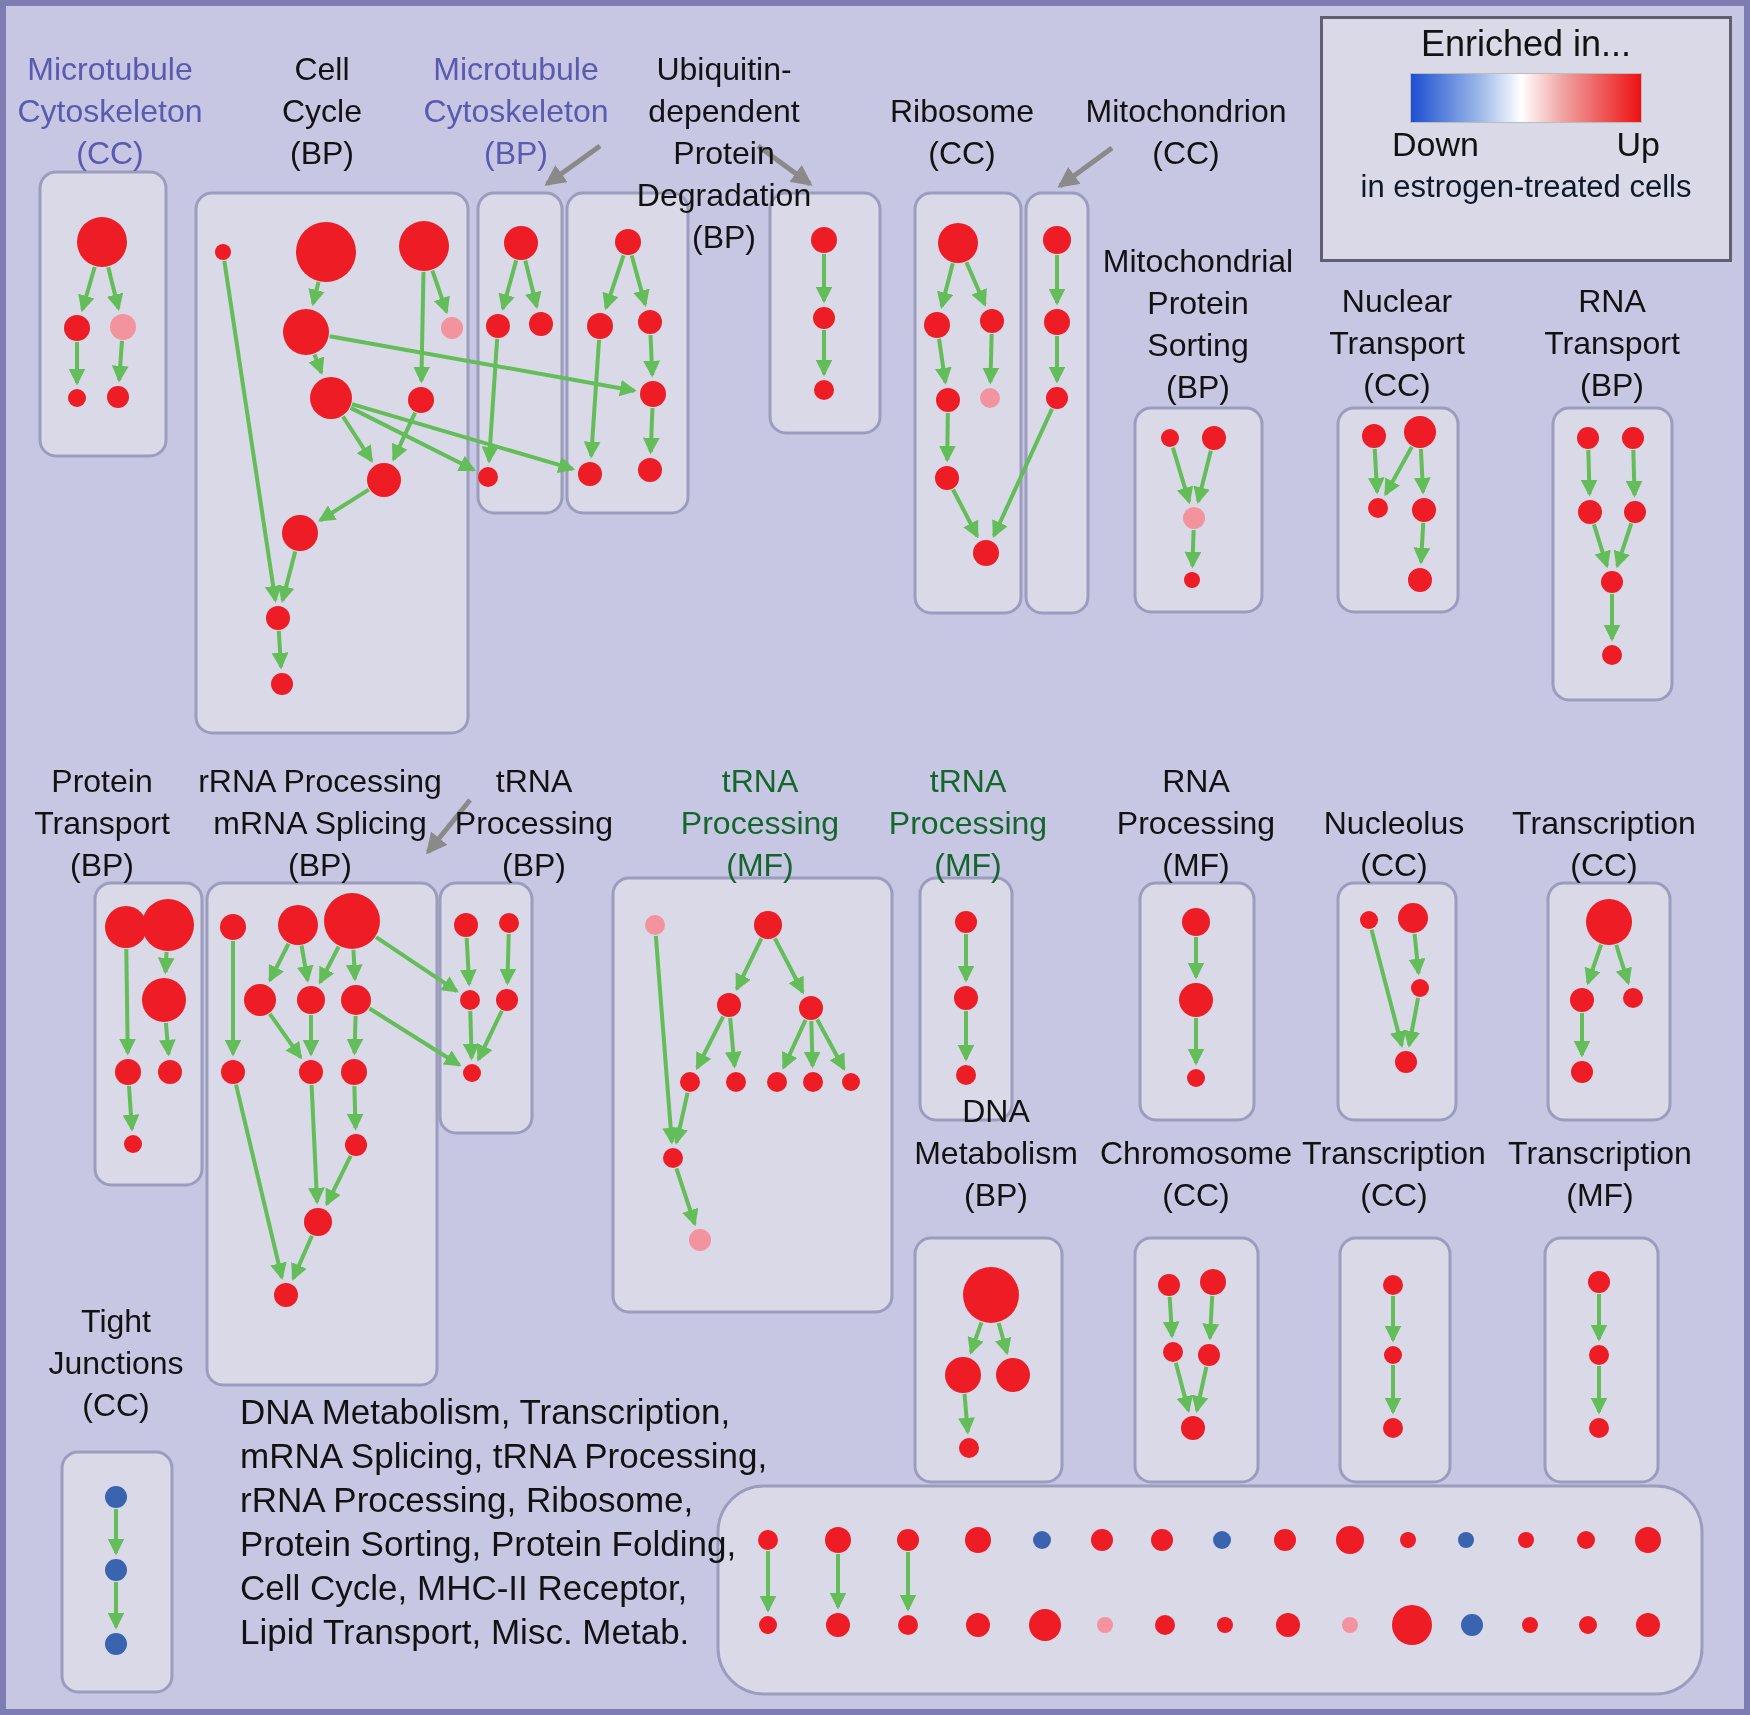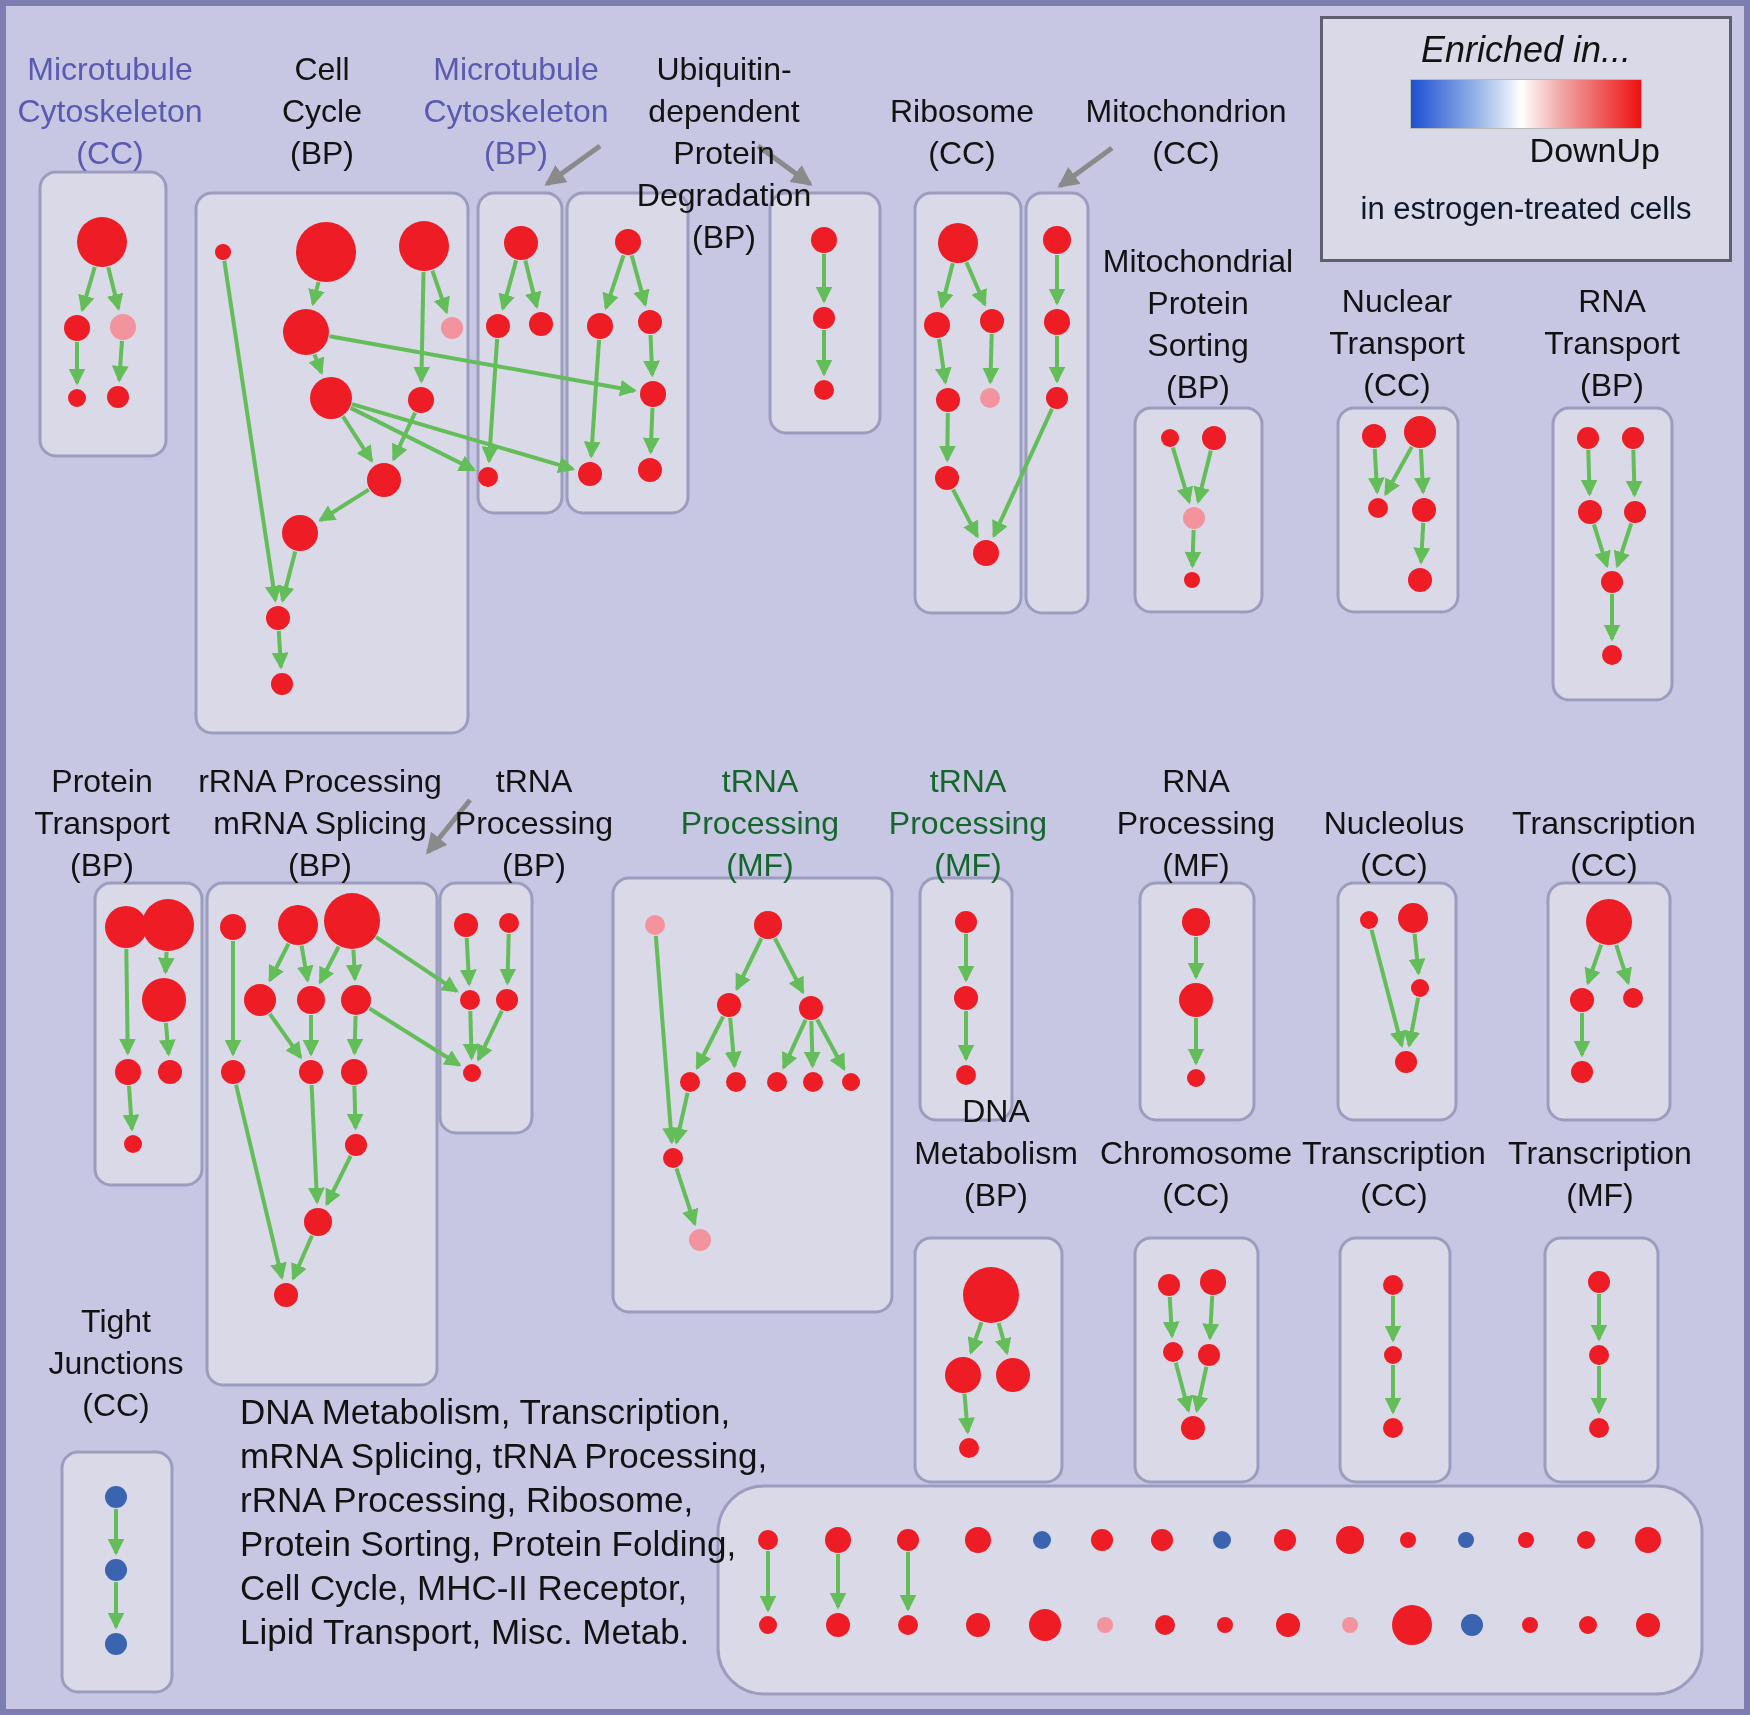--- a/index.html
+++ b/index.html
@@ -1,22 +1,22 @@
 <!DOCTYPE html>
 <html><head>
 <meta charset="utf-8">
 <style>
   html,body{margin:0;padding:0;background:#b9b9d6;}
   #figure{position:relative;overflow:hidden;font-family:"Liberation Sans",sans-serif;}
   #diagram{position:absolute;left:0;top:0;}
   #legend{position:absolute;left:1320px;top:16px;width:412px;height:246px;
           border:3px solid #5f5f70;box-sizing:border-box;text-align:center;}
-  #legend .title{font-size:36px;margin-top:10px;color:#121212;font-style:italic;}
+  #legend .title{font-size:36px;margin-top:4px;color:#121212;}
   #legend-gradient{width:230px;height:48px;margin:8px auto 2px;border:1px solid #bbb;}
-  #legend .updown{display:flex;justify-content:flex-end;width:268px;margin:0 auto 20px;
+  #legend .updown{display:flex;justify-content:space-between;width:268px;margin:0 auto 4px;
                   font-size:34px;color:#121212;}
   #legend .cap{font-size:31px;color:#0f172a;line-height:37px;}
 </style>
 </head>
 <body>
 
 <div id="figure" style="width: 1750px; height: 1715px; background: rgb(199, 199, 227);">
   <svg id="diagram" xmlns="http://www.w3.org/2000/svg" width="1750" height="1715" viewBox="0 0 1750 1715">
       <defs>
         <marker id="arrow-green" viewBox="0 0 10 10" refX="8.5" refY="5" markerWidth="4.2" markerHeight="4.2" orient="auto">

